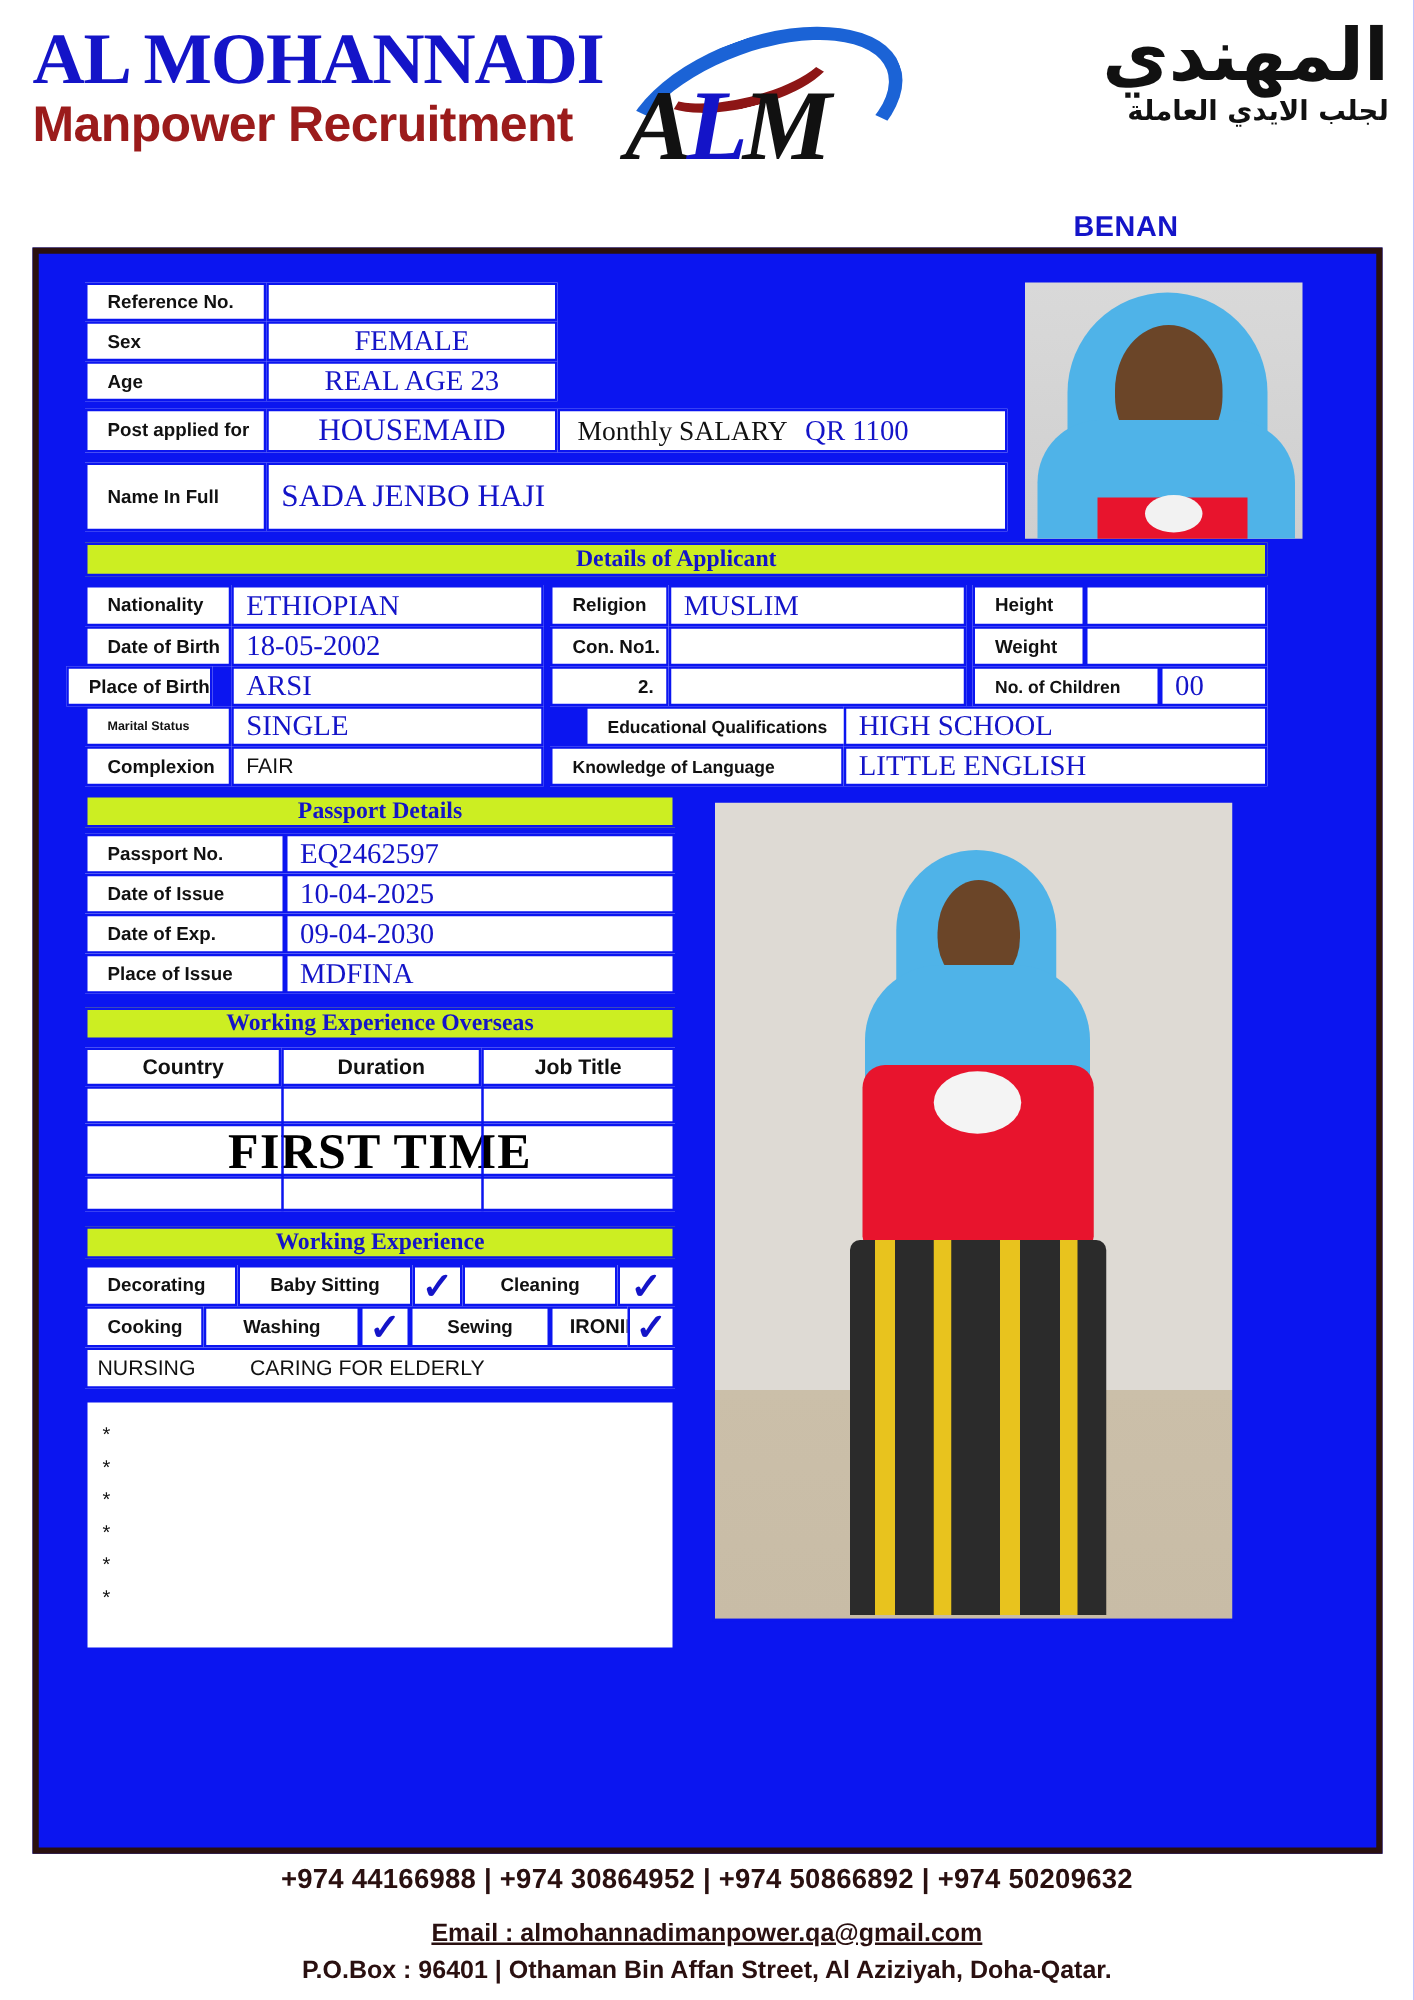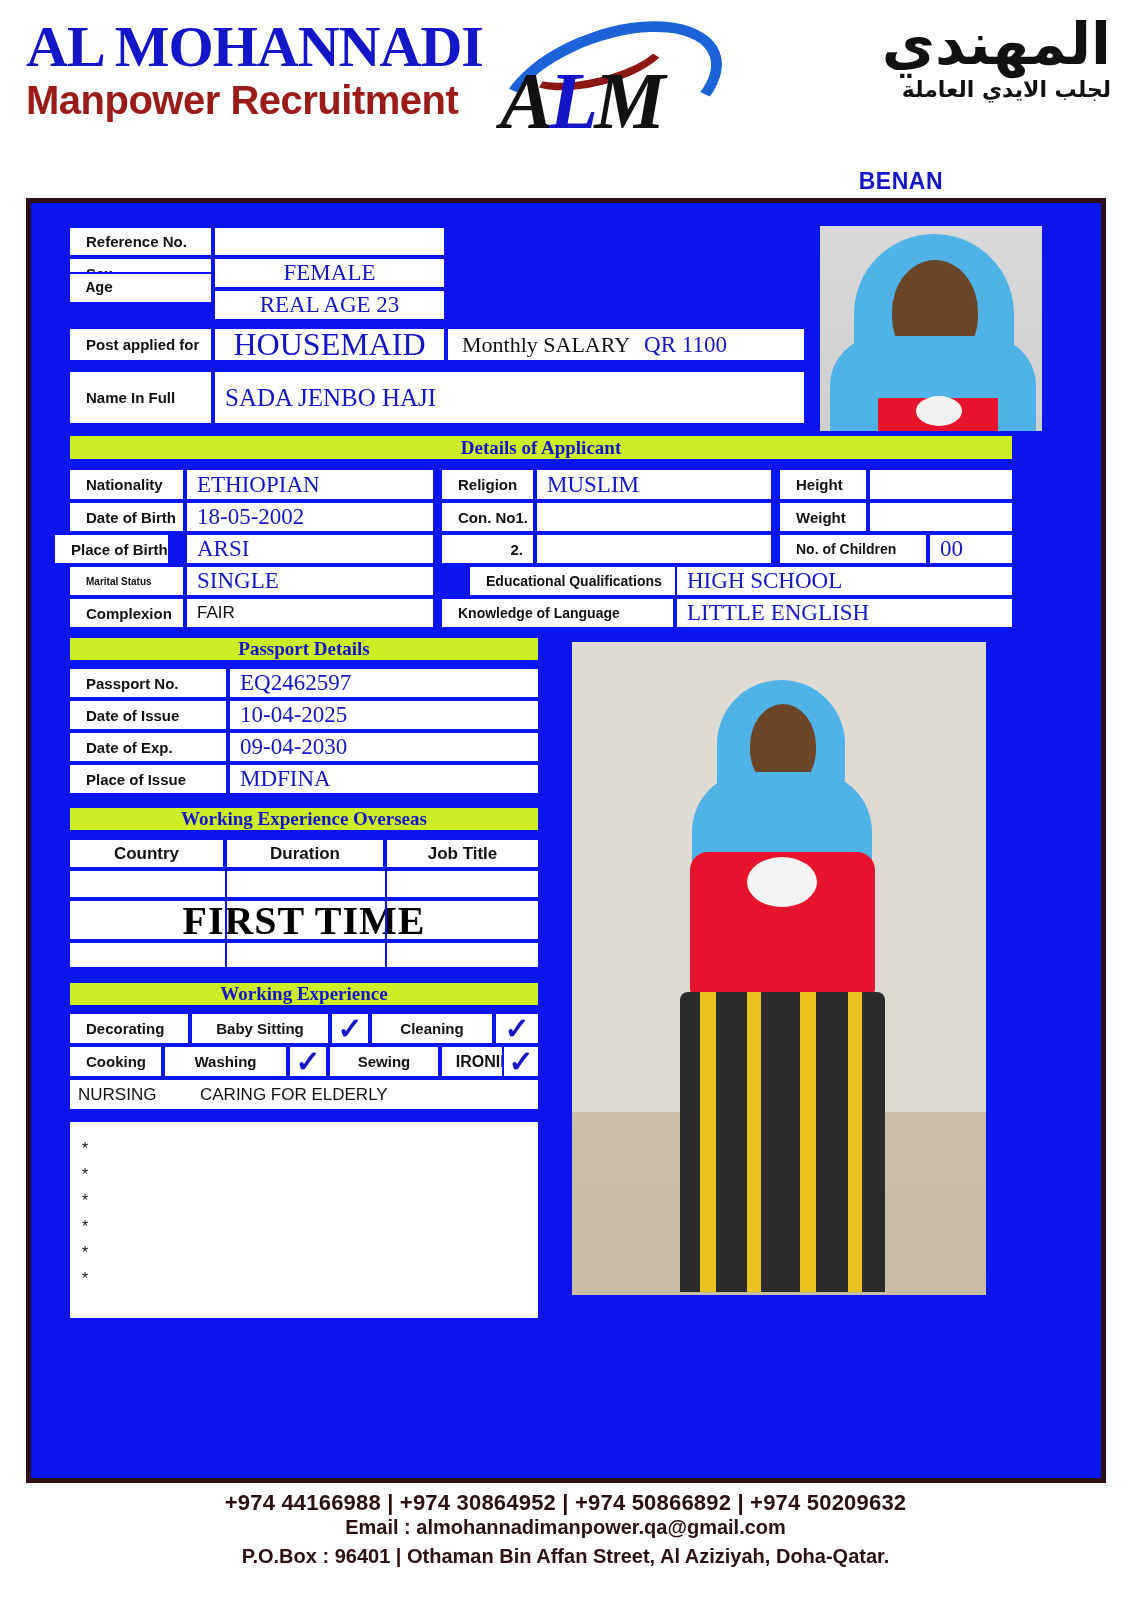--- a/index.html
+++ b/index.html
@@ -150,21 +150,21 @@
     padding: 14px 0 0 12px;
   }
 
   
   .footer {
     position: absolute; left: 0; top: 1490px; width: 1131px;
     text-align: center; color: #2a1010;
   }
   .footer div { font-weight: bold; }
   .f1 { font-size: 22px; letter-spacing: .2px; }
-  .f2 { font-size: 20px; margin-top: 0; }
+  .f2 { font-size: 20px; margin-top: 20px; text-decoration: underline; }
   .f3 { font-size: 20px; margin-top: 6px; }
 </style>
 </head>
 <body>
 
 <div class="header">
   <div class="logo-block">
     <div class="logo-line1">AL MOHANNADI</div>
     <div class="logo-line2">Manpower Recruitment</div>
   </div>
@@ -201,32 +201,32 @@
     <div class="val"></div>
   </div>
 
   <div class="bx" style="left:28px; top:45px; width:145px; height:32px;">
     <div class="lbl">Sex</div>
   </div>
   <div class="bx" style="left:173px; top:45px; width:233px; height:32px;">
     <div class="val centered">FEMALE</div>
   </div>
 
-  <div class="bx" style="left:28px; top:60px; width:145px; height:32px;font-family:Liberation Mono, monospace;">
+  <div class="bx" style="left:28px; top:77px; width:145px; height:32px;">
     <div class="lbl">Age</div>
   </div>
   <div class="bx" style="left:173px; top:77px; width:233px; height:32px;">
     <div class="val centered">REAL AGE 23</div>
   </div>
 
   <div class="bx" style="left:28px; top:115px; width:145px; height:35px;">
     <div class="lbl">Post applied for</div>
   </div>
   <div class="bx" style="left:173px; top:115px; width:233px; height:35px;">
-    <div class="val centered" style="font-size:32px;">HOUSEMAID</div>
+    <div class="val centered" style="font-size:25px;">HOUSEMAID</div>
   </div>
   <div class="bx" style="left:406px; top:115px; width:360px; height:35px;">
     <div style="display:flex; align-items:center; height:100%; padding-left:14px; gap:14px;">
       <span style="font-family:'Liberation Serif',serif; font-size:22px; color:#111;">Monthly SALARY</span>
       <span style="font-family:'Liberation Serif',serif; font-size:23px; color:#1414c8;">QR 1100</span>
     </div>
   </div>
 
   <div class="bx" style="left:28px; top:158px; width:145px; height:55px;">
     <div class="lbl">Name In Full</div>

